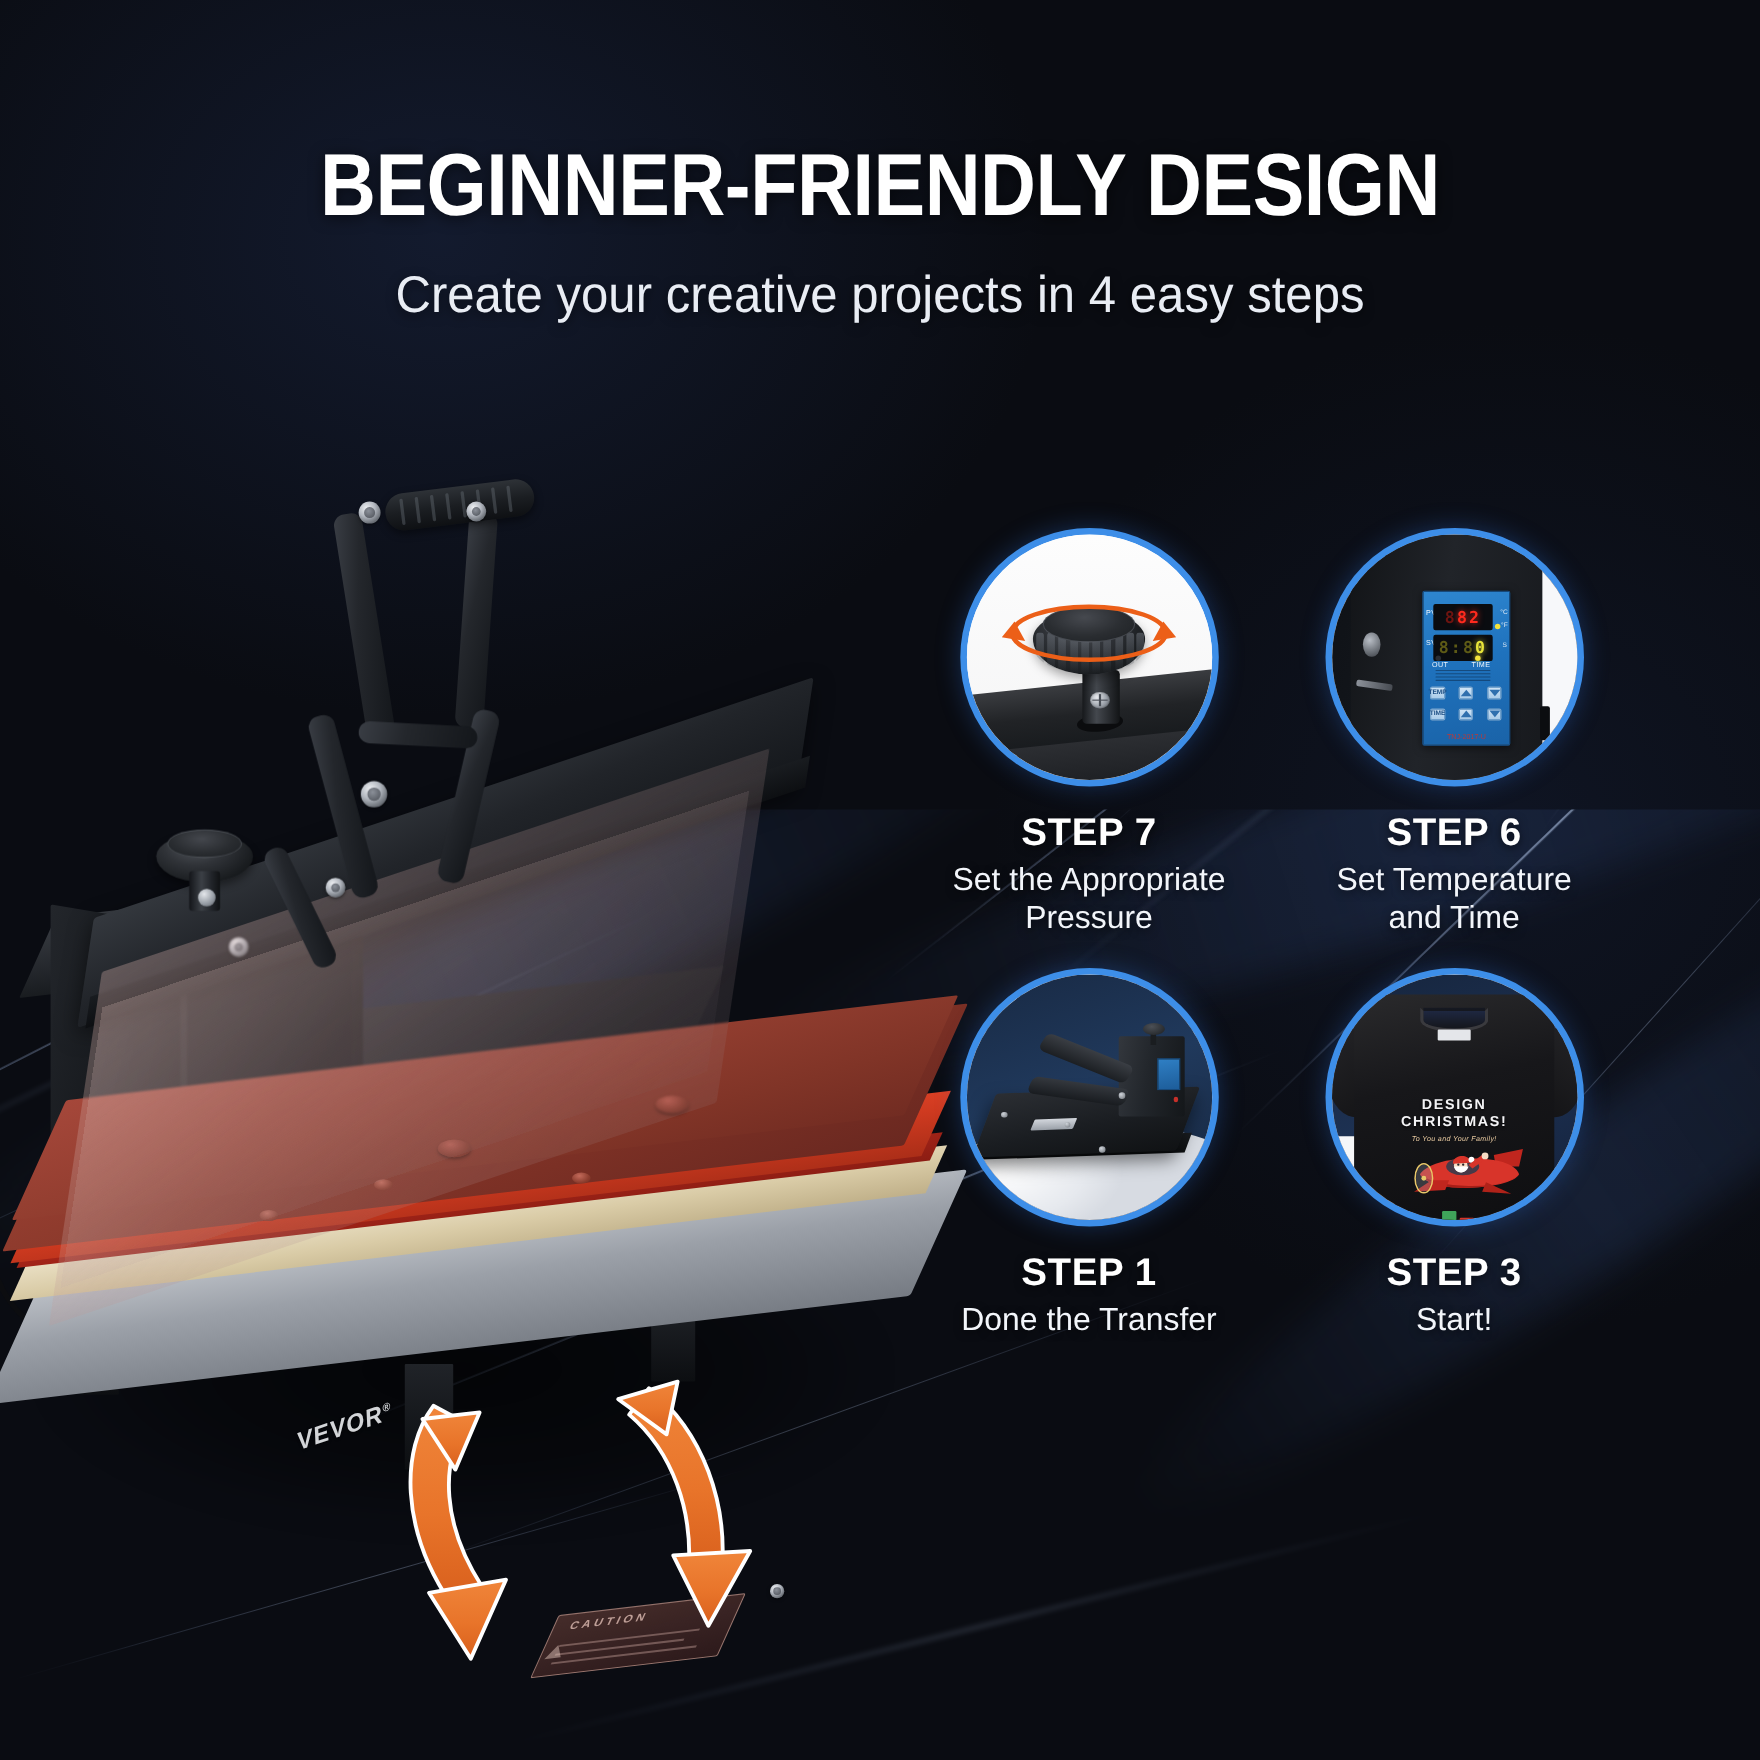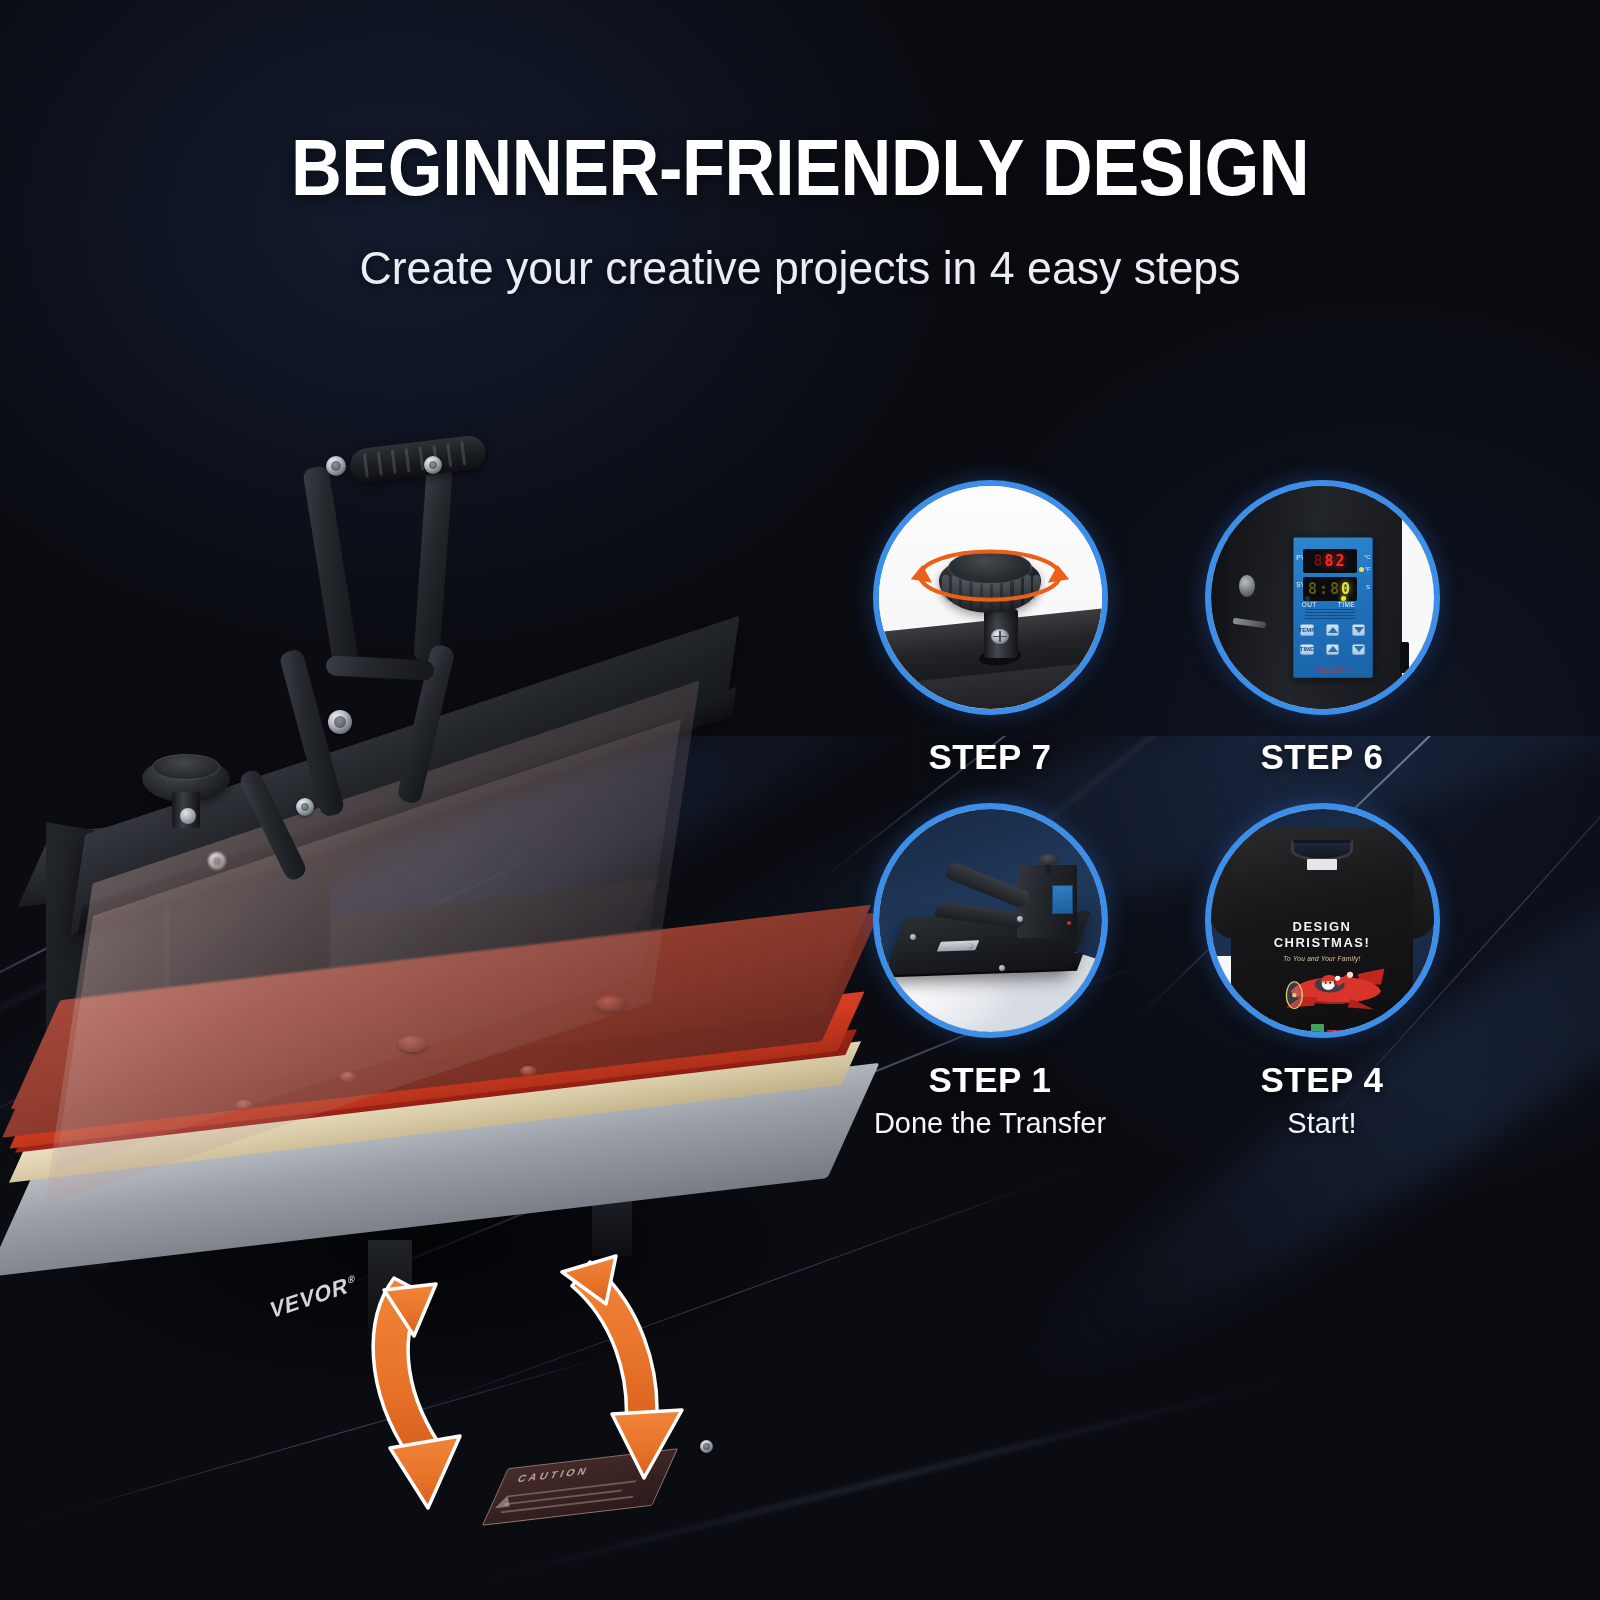--- a/index.html
+++ b/index.html
@@ -697,20 +697,21 @@
             <div class="t1-arrow">
               <svg class="svgflat" viewBox="0 0 180 80" preserveAspectRatio="none">
                 <ellipse cx="90" cy="40" rx="72" ry="27" fill="none" stroke="#ec5f18" stroke-width="4.5"></ellipse>
                 <path d="M 20 28 L 8 44 L 30 48 Z" fill="#ec5f18"></path>
                 <path d="M 160 28 L 172 44 L 150 48 Z" fill="#ec5f18"></path>
               </svg>
             </div>
           </div>
         </div>
         <div class="step-title">STEP 7</div>
+        <div class="step-desc">Set the Appropriate Pressure</div>
       </div>
 
       <div class="step">
         <div class="thumb">
           <div class="thumb-inner">
             <div class="t2-bg"></div>
             <div class="t2-white"></div>
             <div class="t2-case"></div>
             <div class="t2-hinge"></div>
             <div class="t2-rod"></div>
@@ -760,20 +761,21 @@
                 </div>
               <div class="t2-btn" style="left:74%; top:76%;">
                   <span class="chev down"></span>
                 </div>
 
               <div class="t2-model">TNJ-2017-U</div>
             </div>
           </div>
         </div>
         <div class="step-title">STEP 6</div>
+        <div class="step-desc">Set Temperature and Time</div>
       </div>
     </div>
 
     <div class="step-row second">
 
       <div class="step">
         <div class="thumb">
           <div class="thumb-inner">
             <div class="t3-bg"></div>
             <div class="t3-cloth"></div>
@@ -842,18 +844,18 @@
                   <circle cx="14" cy="34" r="2.5" fill="#e8c86a"></circle>
                 </svg>
               </div>
 
               <div class="t4-gift" style="left:44%; top:92%; background:#3fa35a;"></div>
               <div class="t4-gift" style="left:53%; top:95%; background:#d8342a;"></div>
               <div class="t4-gift" style="left:36%; top:96%; background:#e3b241;"></div>
             </div>
           </div>
         </div>
-        <div class="step-title">STEP 4</div>
+        <div class="step-title">STEP 3</div>
         <div class="step-desc">Start!</div>
       </div>
     </div>
   </div>
 </div>
 
 </body></html>

